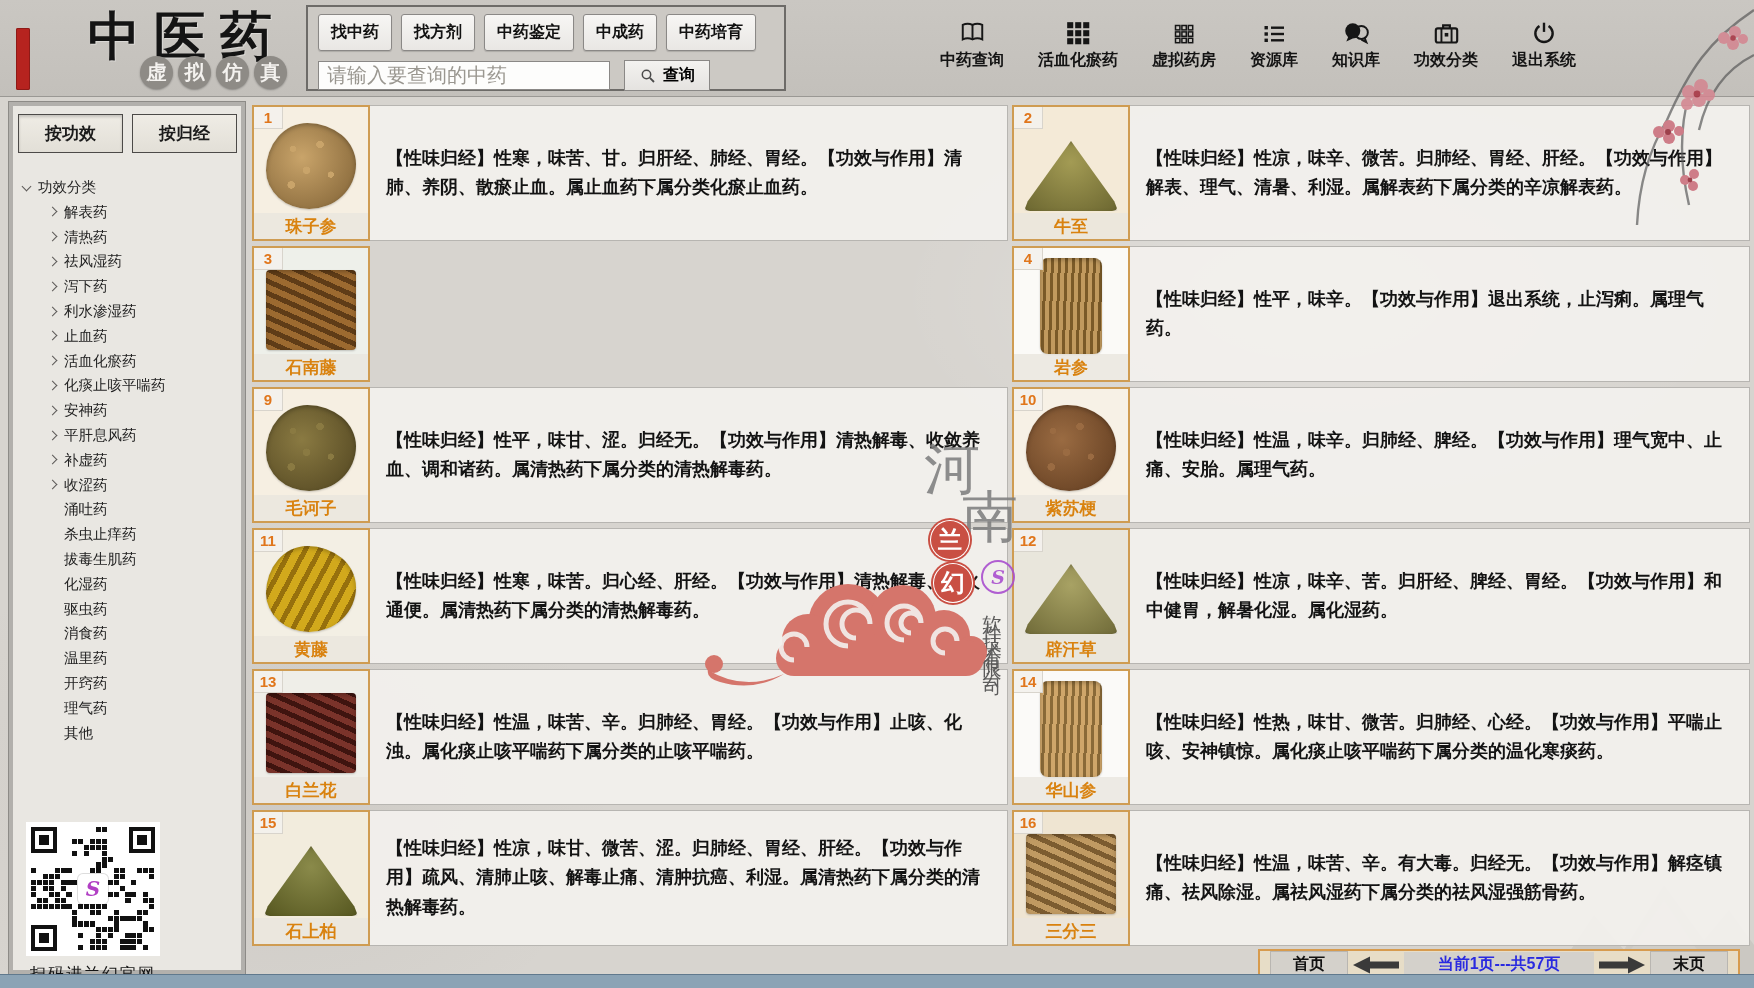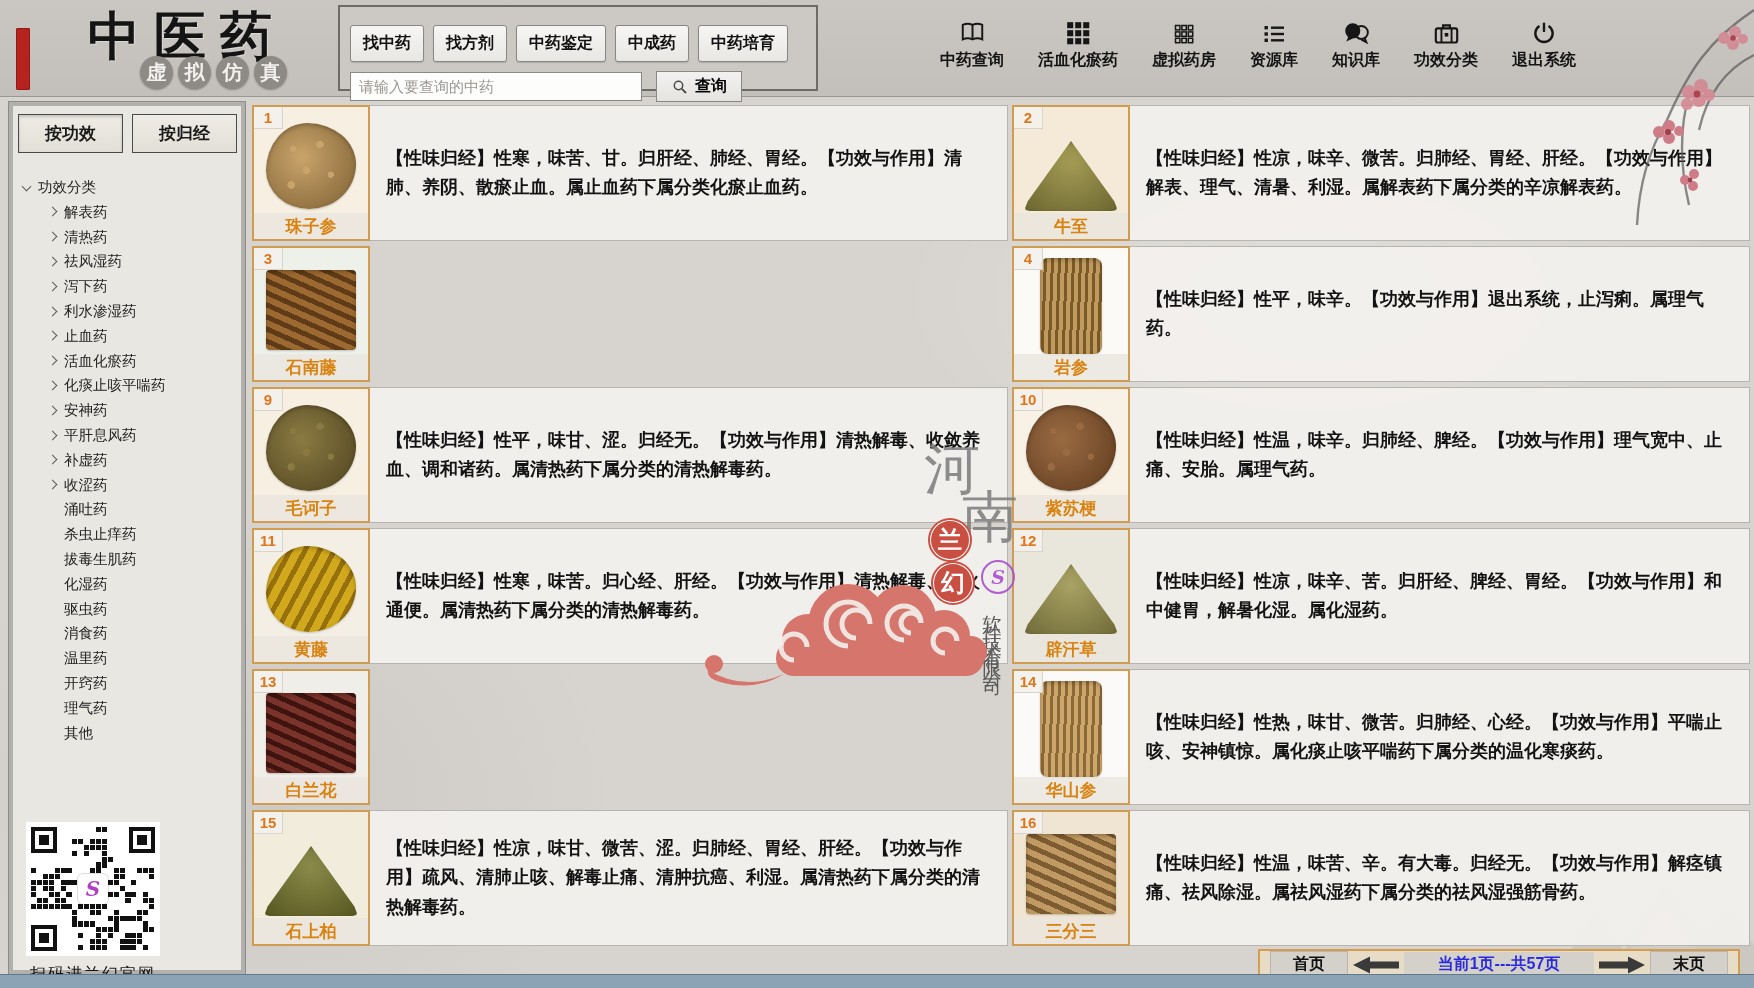--- a/index.html
+++ b/index.html
@@ -20,28 +20,28 @@
     background-image:radial-gradient(circle 1.5px at 7px 10px,#f4e2d9 55%,transparent 60%),
       radial-gradient(circle 1.5px at 7px 22px,#f4e2d9 55%,transparent 60%),
       radial-gradient(circle 1.5px at 7px 34px,#f4e2d9 55%,transparent 60%),
       radial-gradient(circle 1.5px at 7px 46px,#f4e2d9 55%,transparent 60%),#b6231f;}
   .logo-title{position:absolute;left:88px;top:2px;font-family:"DejaVu Serif","Liberation Serif",serif;
     font-size:52px;font-weight:bold;letter-spacing:14px;color:#141414;text-shadow:1px 1px 0 rgba(255,255,255,.35);}
   .logo-sub{position:absolute;left:140px;top:56px;display:flex;gap:5px;}
   .logo-sub .ball{width:33px;height:33px;border-radius:50%;background:#8e8b86;color:#f4f2ef;
     font-family:"DejaVu Serif","Liberation Serif",serif;font-weight:bold;font-size:20px;
     display:flex;align-items:center;justify-content:center;box-shadow:0 1px 2px rgba(0,0,0,.3);}
-  .nav-panel{position:absolute;left:338px;top:5px;width:480px;height:86px;border:2px solid #6d6b68;
-    background:#ccc9c4;box-sizing:border-box;padding:18px 10px;}
+  .nav-panel{position:absolute;left:306px;top:5px;width:480px;height:86px;border:2px solid #6d6b68;
+    background:#ccc9c4;box-sizing:border-box;padding:7px 10px;}
   .nav-row{display:flex;gap:9px;}
   .nav-btn{background:linear-gradient(#f7f6f4,#e9e7e4);border:1px solid #8a8886;border-radius:3px;
     font-size:16px;font-weight:bold;color:#111;padding:7px 12px;white-space:nowrap;cursor:pointer;
     box-shadow:0 1px 1px rgba(0,0,0,.15);}
   .search-row{display:flex;margin-top:9px;align-items:center;}
-  .search-input{width:292px;height:29px;border:1px solid #8a8886;background:#fdfdfc;font-size:15px;
+  .search-input{width:292px;height:29px;border:1px solid #8a8886;background:#fdfdfc;font-size:20px;
     color:#333;padding:0 8px;box-sizing:border-box;}
   .search-input::placeholder{color:#9a9790;}
   .search-btn{margin-left:14px;height:31px;background:linear-gradient(#f3f2f0,#e5e3e0);
     border:1px solid #8a8886;font-size:16px;font-weight:bold;display:flex;align-items:center;gap:6px;
     padding:0 14px;cursor:pointer;}
   .menu{position:absolute;right:178px;top:18px;display:flex;gap:34px;}
   .menu-item{display:flex;flex-direction:column;align-items:center;gap:4px;cursor:pointer;}
   .menu-item .mi-icon{height:28px;display:flex;align-items:flex-end;}
   .menu-item .mi-label{font-size:16px;font-weight:bold;color:#141414;white-space:nowrap;}
   
@@ -624,20 +624,23 @@
       </div>
   </div>
     <div class="card">
     <div class="thumb">
       <span class="num">13</span>
       <div class="photo sticks" style="--c1: #7a332a; --c2: #3f140f; background: rgb(239, 238, 232);">
           <span class="blob"></span>
         </div>
       <span class="name">白兰花</span>
     </div>
+    <div class="desc">
+        <p>【性味归经】性温，味苦、辛。归肺经、胃经。【功效与作用】止咳、化浊。属化痰止咳平喘药下属分类的止咳平喘药。</p>
+      </div>
   </div>
     <div class="card">
     <div class="thumb">
       <span class="num">14</span>
       <div class="photo roots" style="--c1: #cfa66a; --c2: #8a6a38; background: rgb(251, 250, 248);">
           <span class="blob"></span>
         </div>
       <span class="name">华山参</span>
     </div>
     <div class="desc">

